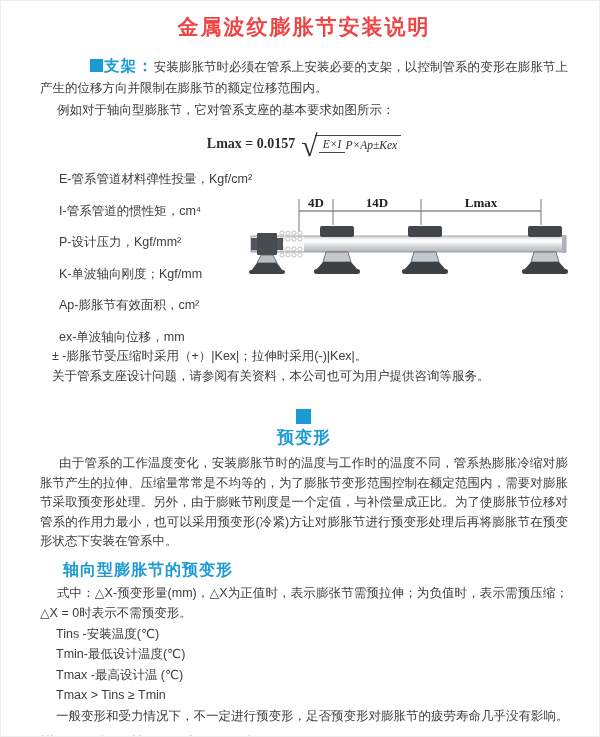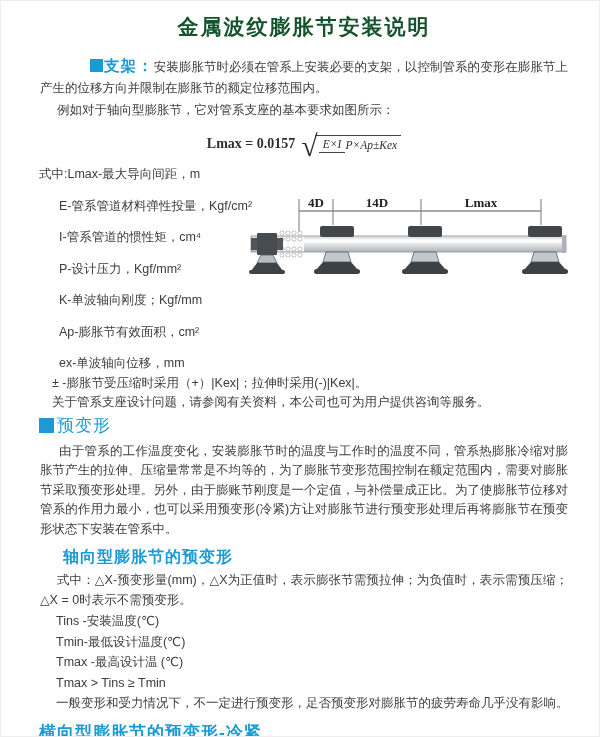--- a/index.html
+++ b/index.html
@@ -4,21 +4,21 @@
 <style>
   html,body{margin:0;padding:0;}
   body{
     width:600px;height:737px;background:#ffffff;
     font-family:"Liberation Sans","DejaVu Sans",sans-serif;
     color:#3c3c3c;overflow:hidden;
   }
   .page{position:relative;width:600px;height:737px;box-sizing:border-box;
     border:1px solid #ededed;background:#fff;overflow:hidden;}
   .content{padding:8px 30px 0 38px;}
-  .doc-title{font-size:21px;font-weight:bold;color:#14532d;text-align:center;
+  .doc-title{font-size:21px;font-weight:bold;color:#ef4444;text-align:center;
     margin:4px 0 14px 0;letter-spacing:2px;}
   p{margin:1px;}
   .body-txt{font-size:12.5px;line-height:21px;text-align:justify;}
   .p-support{text-indent:50px;}
   .sq{display:inline-block;width:13px;height:13px;background:var(--accent,#1b9ad3);
     margin-right:1px;vertical-align:-1px;}
   .sq-lg{width:15px;height:15px;vertical-align:-1px;}
   .inline-head{color:var(--accent,#1b9ad3);font-size:15.5px;font-weight:bold;letter-spacing:1px;}
   .p-example{text-indent:17px;margin-top:1px;}
   
@@ -39,22 +39,22 @@
   
   .defs{font-size:12.5px;line-height:19.5px;margin-top:2px;}
   .def-line{white-space:nowrap;}
   .def-line.ind{padding-left:20px;margin-top:12px;}
   .note-line{font-size:12.5px;line-height:19.5px;padding-left:13px;white-space:nowrap;}
   
   .diagram{position:absolute;left:246px;top:192px;width:344px;height:104px;}
   .dim-label{font-family:"Liberation Serif","DejaVu Serif",serif;font-weight:bold;
     font-size:13px;fill:#222;}
   
-  .h2{color:var(--accent,#1b9ad3);font-size:17px;font-weight:normal;margin:1px 0 5px 0;
-    letter-spacing:1px;display:flex;align-items:center;gap:2px;}
+  .h2{color:var(--accent,#1b9ad3);font-size:17px;font-weight:bold;margin:23px 0 5px 0;
+    letter-spacing:1px;display:flex;align-items:center;gap:2px;flex-direction:column;}
   .p-pre{font-size:12.5px;line-height:19.5px;text-align:justify;text-indent:19px;}
   .h3{color:var(--accent,#1b9ad3);font-size:16px;font-weight:bold;margin:8px 0 2px 24px;
     letter-spacing:1px;}
   .axial-first{font-size:12.5px;line-height:20px;text-align:justify;text-indent:17px;margin-top:2px;}
   .axial-line{font-size:12.5px;line-height:20.5px;padding-left:17px;white-space:nowrap;}
   .h4{color:var(--accent,#1b9ad3);font-size:17px;font-weight:bold;margin:7px 0 0 0;
     letter-spacing:1px;}
 </style>
 </head>
 <body>
@@ -74,21 +74,20 @@
           <span class="sqrt-body">
             <span class="frac fvar">
               <span class="num">E×I</span>
               <span class="den">P×Ap±Kex</span>
             </span>
           </span>
         </span>
     </div>
 
     <div class="defs">
-      <div class="def-line">式中:Lmax-最大导向间距，m</div>
       <div class="def-line ind">E-管系管道材料弹性投量，Kgf/cm²</div>
       <div class="def-line ind">I-管系管道的惯性矩，cm⁴</div>
       <div class="def-line ind">P-设计压力，Kgf/mm²</div>
       <div class="def-line ind">K-单波轴向刚度；Kgf/mm</div>
       <div class="def-line ind">Ap-膨胀节有效面积，cm²</div>
       <div class="def-line ind">ex-单波轴向位移，mm</div>
     </div>
     <div class="note-line">± -膨胀节受压缩时采用（+）|Kex|；拉伸时采用(-)|Kex|。</div>
     <div class="note-line">关于管系支座设计问题，请参阅有关资料，本公司也可为用户提供咨询等服务。</div>
 

